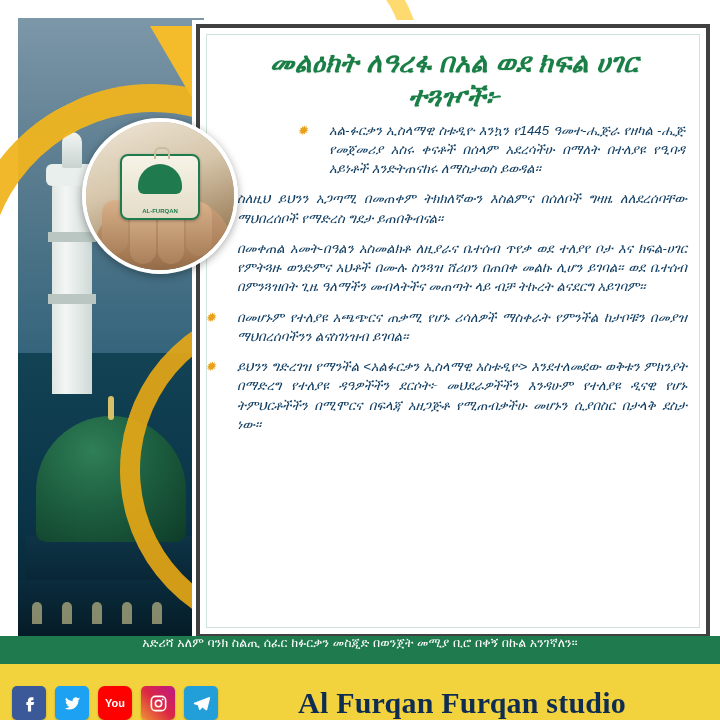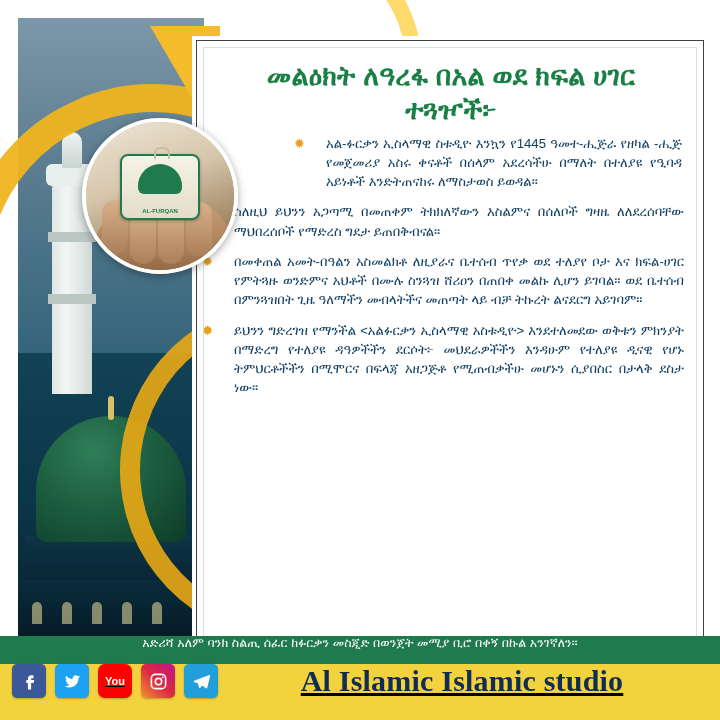--- a/index.html
+++ b/index.html
@@ -167,26 +167,27 @@
     top: 26px;
     width: 0; height: 0;
     border-left: 70px solid transparent;
     border-top: 120px solid #f4bc2a;
   }
 
   
   .card {
     position: absolute;
     left: 196px;
-    top: 40px;
+    top: 24px;
     width: 506px;
     height: 606px;
     background: #ffffff;
-    border: 1px solid #404040;
+    border: 4px solid #404040;
     box-shadow: 0 0 0 4px #ffffff;
+    font-style: italic;
   }
   .card-inner {
     position: absolute;
     left: 6px; top: 6px; right: 6px; bottom: 6px;
     border: 1px solid #cfe3d8;
     padding: 10px 12px 8px 14px;
     box-sizing: border-box;
     overflow: hidden;
   }
   .headline {
@@ -327,22 +328,21 @@
     letter-spacing: 0.1px;
   }
   .footer {
     position: absolute;
     left: 0;
     bottom: 0;
     width: 720px;
     height: 56px;
     background: #f2d23d;
     display: flex;
-    align-items: flex-start;
-    text-decoration: underline;
+    align-items: flex-end;
   }
   .socials {
     display: flex;
     align-items: center;
     gap: 9px;
     padding-left: 12px;
   }
   .sic {
     width: 34px;
     height: 34px;
@@ -418,20 +418,21 @@
         <span>ስለዚህ ይህንን አጋጣሚ በመጠቀም ትክክለኛውን እስልምና በሰለቦች ግዛዜ ለለደረሰባቸው ማህበረሰቦች የማድረስ ግደታ ይጠበቅብናል።</span>
       </p>
 
       <p class="para rest full">
         <span class="star">✹</span>
         <span>በመቀጠል አመት-በዓልን አስመልክቶ ለዚያራና ቤተሰብ ጥየቃ ወደ ተለያየ ቦታ እና ክፍል-ሀገር የምትጓዙ ወንድምና አህቶች በሙሉ ስንጓዝ ሸሪዐን በጠበቀ መልኩ ሊሆን ይገባል። ወደ ቤተሰብ በምንጓዝበት ጊዜ ዓለማችን መብላትችና መጠጣት ላይ ብቻ ትኩረት ልናደርግ አይገባም።</span>
       </p>
 
       <p class="para rest full">
         <span class="star">✹</span>
+        <span>በመሆኑም የተለያዩ አጫጭርና ጠቃሚ የሆኑ ሪሳለዎች ማስቀራት የምንችል ከታቦቹን በመያዝ ማህበረሰባችንን ልናስገነዝብ ይገባል።</span>
       </p>
 
       <p class="para rest full">
         <span class="star">✹</span>
         <span>ይህንን ግድረገዝ የማንችል &lt;አልፉርቃን ኢስላማዊ አስቱዲዮ&gt; እንደተለመደው ወቅቱን ምክንያት በማድረግ የተለያዩ ዳዓዎችችን ደርሶት፦ መህደራዎችችን እንዳሁም የተለያዩ ዲናዊ የሆኑ ትምህርቶችችን በሚሞርና በፍላጃ አዘጋጅቶ የሚጠብቃችሁ መሆኑን ሲያበስር በታላቅ ደስታ ነው።</span>
       </p>
 
     </div>
   </div>
 
@@ -474,16 +475,16 @@
             <circle cx="12" cy="12" r="4" fill="none" stroke="#ffffff" stroke-width="2"></circle>
             <circle cx="17.2" cy="6.8" r="1.2" fill="#ffffff"></circle>
           </svg>
       </div>
       <div class="sic tg">
         <svg class="mini-svg" viewBox="0 0 24 24" aria-hidden="true">
             <path fill="#ffffff" d="M21 4L2.8 11.1c-.8.3-.8 1.4 0 1.7l4.5 1.5 1.7 5.2c.2.7 1.1.9 1.6.3l2.4-2.6 4.6 3.4c.6.4 1.4.1 1.6-.6L22.9 5.2c.2-.8-.6-1.5-1.4-1.2z"></path>
           </svg>
       </div>
     </div>
-    <div class="brand">Al Islamic Islamic studio</div>
+    <div class="brand">Al Furqan Furqan studio</div>
   </div>
 
 </div>
 
 </body></html>

